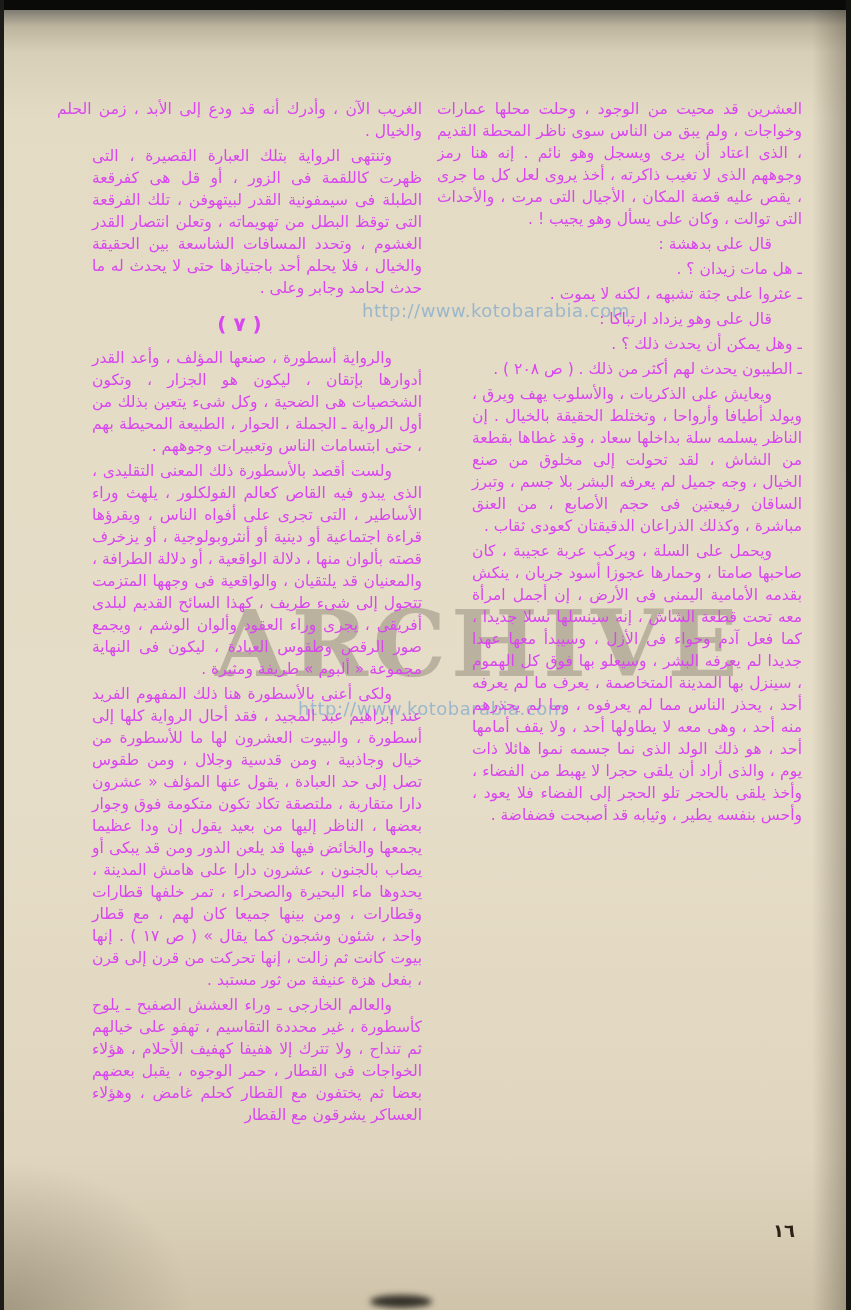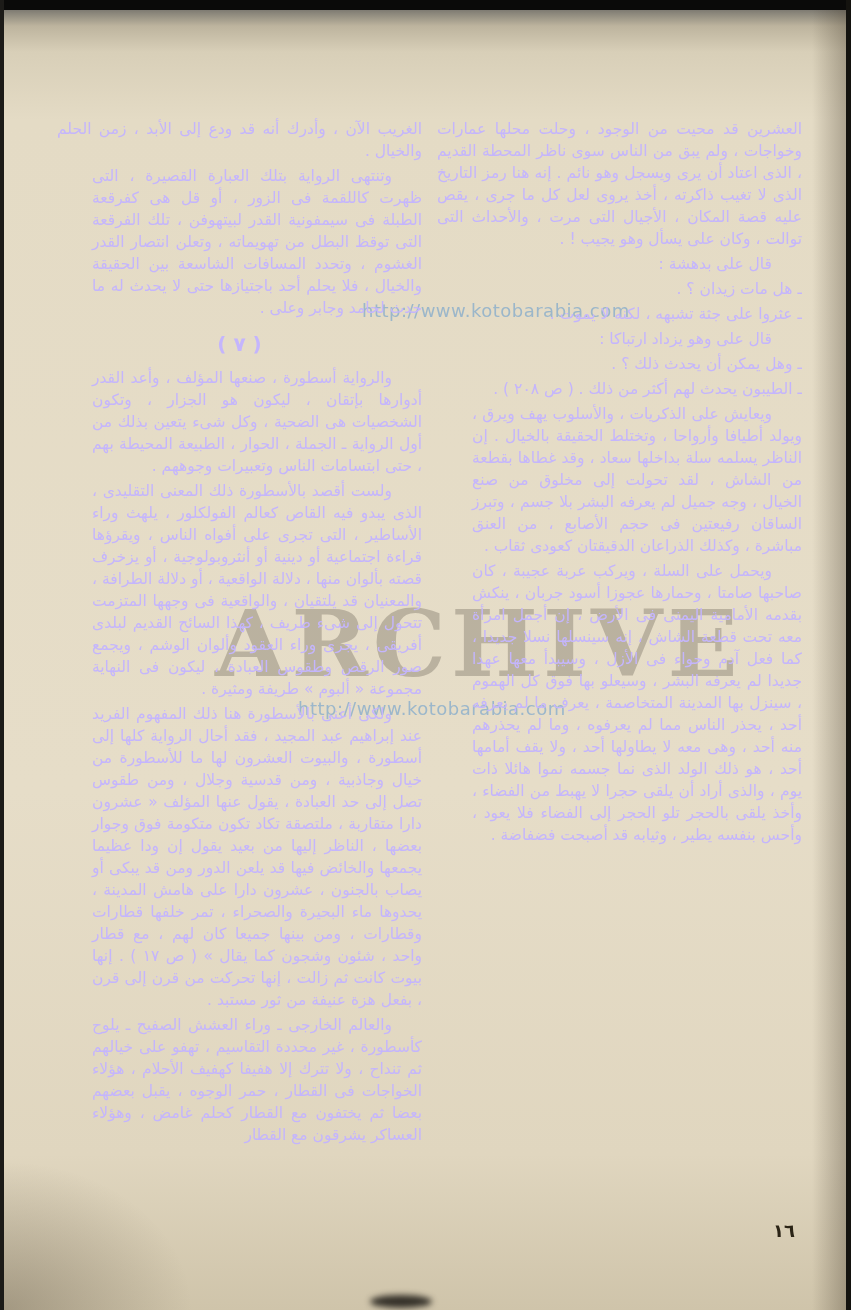--- a/index.html
+++ b/index.html
@@ -27,22 +27,22 @@
     color:rgba(116,108,94,0.38); z-index:1; user-select:none;
   }
   .wm-url {
     position:absolute; font-family:"DejaVu Sans", sans-serif; font-size:18px;
     letter-spacing:0.5px; color:rgba(110,160,205,0.62); z-index:1; filter:blur(0.4px);
   }
   .wm-url-top { top:300px; left:362px; }
   .wm-url-mid { top:698px; left:298px; }
 
   .col {
-    position:absolute; top:118px; width:365px; direction:rtl; unicode-bidi:embed;
-    text-align:justify; color:#c4b5fd; font-size:15.5px; line-height:22px; z-index:2;
+    position:absolute; top:98px; width:365px; direction:rtl; unicode-bidi:embed;
+    text-align:justify; color:#d946ef; font-size:15.5px; line-height:22px; z-index:2;
     height:1108px; overflow:hidden;
   }
   .col-right { left:437px; }
   .col-left  { left:57px;  }
   .col p { margin:0 0 3px 0; }
   .col p.body { text-indent:30px;margin-left:35px; }
   .col p.cont { text-indent:0; }
   .col p.dialogue { text-indent:0; }
   .col p.heading {
     text-align:center; text-indent:0; font-size:20px; font-weight:bold;
@@ -69,21 +69,21 @@
 </div>
 
 <div class="scan-edge-left"></div>
 <div class="scan-edge-right"></div>
 
 <div class="watermark-archive">ARCHIVE</div>
 <div class="wm-url wm-url-top">http://www.kotobarabia.com</div>
 <div class="wm-url wm-url-mid">http://www.kotobarabia.com</div>
 
 <div class="col col-right" id="col-right">
-    <p class="cont">العشرين قد محيت من الوجود ، وحلت محلها عمارات وخواجات ، ولم يبق من الناس سوى ناظر المحطة القديم ، الذى اعتاد أن يرى ويسجل وهو نائم . إنه هنا رمز التاريخ الذى لا تغيب ذاكرته ، أخذ يروى لعل كل ما جرى ، يقص عليه قصة المكان ، الأجيال التى مرت ، والأحداث التى توالت ، وكان على يسأل وهو يجيب ! .</p>
+    <p class="cont">العشرين قد محيت من الوجود ، وحلت محلها عمارات وخواجات ، ولم يبق من الناس سوى ناظر المحطة القديم ، الذى اعتاد أن يرى ويسجل وهو نائم . إنه هنا رمز وجوههم الذى لا تغيب ذاكرته ، أخذ يروى لعل كل ما جرى ، يقص عليه قصة المكان ، الأجيال التى مرت ، والأحداث التى توالت ، وكان على يسأل وهو يجيب ! .</p>
     <p class="body">قال على بدهشة :</p>
     <p class="dialogue">ـ هل مات زيدان ؟ .</p>
     <p class="dialogue">ـ عثروا على جثة تشبهه ، لكنه لا يموت .</p>
     <p class="body">قال على وهو يزداد ارتباكا :</p>
     <p class="dialogue">ـ وهل يمكن أن يحدث ذلك ؟ .</p>
     <p class="dialogue">ـ الطيبون يحدث لهم أكثر من ذلك . ( ص ٢٠٨ ) .</p>
     <p class="body">ويعايش على الذكريات ، والأسلوب يهف ويرق ، ويولد أطيافا وأرواحا ، وتختلط الحقيقة بالخيال . إن الناظر يسلمه سلة بداخلها سعاد ، وقد غطاها بقطعة من الشاش ، لقد تحولت إلى مخلوق من صنع الخيال ، وجه جميل لم يعرفه البشر بلا جسم ، وتبرز الساقان رفيعتين فى حجم الأصابع ، من العنق مباشرة ، وكذلك الذراعان الدقيقتان كعودى ثقاب .</p>
     <p class="body">ويحمل على السلة ، ويركب عربة عجيبة ، كان صاحبها صامتا ، وحمارها عجوزا أسود جربان ، ينكش بقدمه الأمامية اليمنى فى الأرض ، إن أجمل امرأة معه تحت قطعة الشاش ، إنه سينسلها نسلا جديدا ، كما فعل آدم وحواء فى الأزل ، وسيبدأ معها عهدا جديدا لم يعرفه البشر ، وسيعلو بها فوق كل الهموم ، سينزل بها المدينة المتخاصمة ، يعرف ما لم يعرفه أحد ، يحذر الناس مما لم يعرفوه ، وما لم يحذرهم منه أحد ، وهى معه لا يطاولها أحد ، ولا يقف أمامها أحد ، هو ذلك الولد الذى نما جسمه نموا هائلا ذات يوم ، والذى أراد أن يلقى حجرا لا يهبط من الفضاء ، وأخذ يلقى بالحجر تلو الحجر إلى الفضاء فلا يعود ، وأحس بنفسه يطير ، وثيابه قد أصبحت فضفاضة .</p>
   </div>
 <div class="col col-left" id="col-left">

